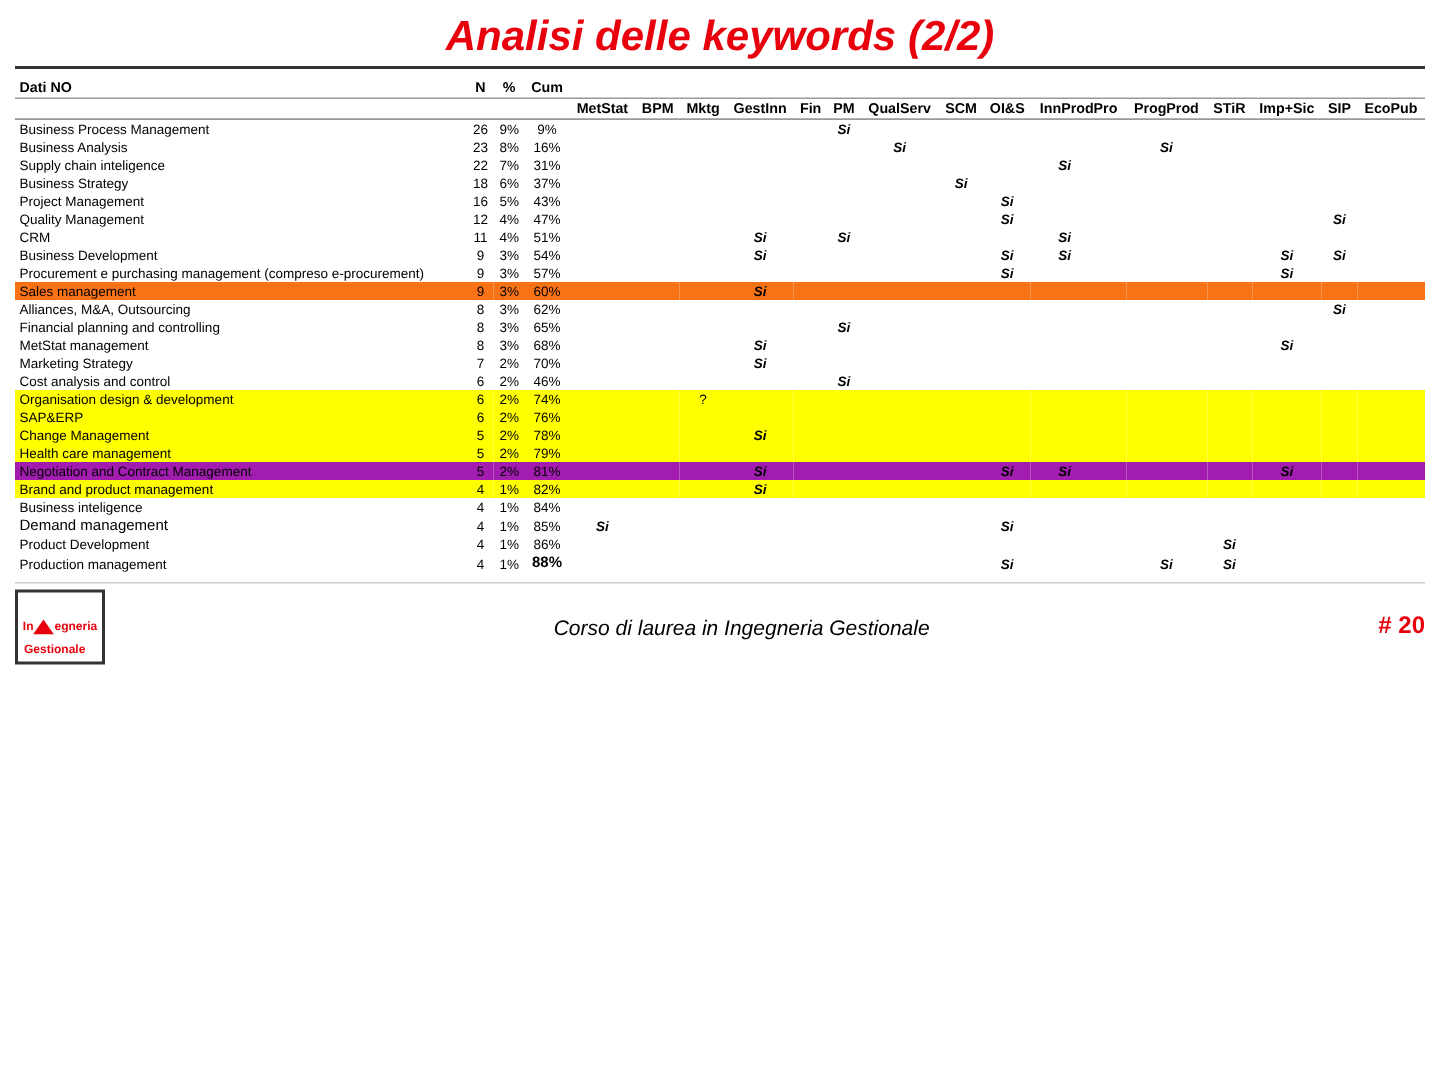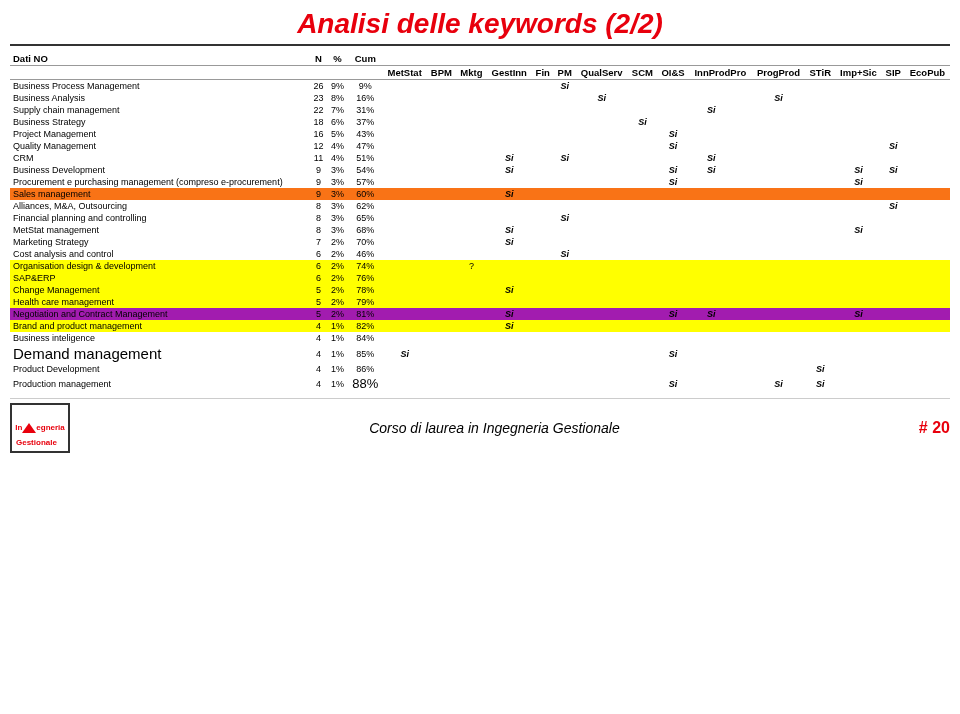--- a/index.html
+++ b/index.html
@@ -167,21 +167,21 @@
             <td style="text-align: center; white-space: nowrap; padding: 1px 3px; font-size: 9px;"></td>
             <td style="text-align: center; white-space: nowrap; padding: 1px 3px; font-size: 9px;"></td>
             <td style="text-align: center; white-space: nowrap; padding: 1px 3px; font-size: 9px;"></td>
             <td style="text-align: center; white-space: nowrap; padding: 1px 3px; font-size: 9px; font-style: italic; font-weight: bold;">Si</td>
             <td style="text-align: center; white-space: nowrap; padding: 1px 3px; font-size: 9px;"></td>
             <td style="text-align: center; white-space: nowrap; padding: 1px 3px; font-size: 9px;"></td>
             <td style="text-align: center; white-space: nowrap; padding: 1px 3px; font-size: 9px;"></td>
             <td style="text-align: center; white-space: nowrap; padding: 1px 3px; font-size: 9px;"></td>
           </tr>
           <tr>
-            <td style="text-align: left; white-space: normal; padding: 1px 3px; font-size: 9px;">Supply chain management</td>
+            <td style="text-align: left; white-space: normal; padding: 1px 3px; font-size: 9px;">Supply chain inteligence</td>
             <td style="text-align: center; white-space: nowrap; padding: 1px 3px; font-size: 9px;">22</td>
             <td style="text-align: center; white-space: nowrap; padding: 1px 3px; font-size: 9px;">7%</td>
             <td style="text-align: center; white-space: nowrap; padding: 1px 3px; font-size: 9px;">31%</td>
             <td style="text-align: center; white-space: nowrap; padding: 1px 3px; font-size: 9px;"></td>
             <td style="text-align: center; white-space: nowrap; padding: 1px 3px; font-size: 9px;"></td>
             <td style="text-align: center; white-space: nowrap; padding: 1px 3px; font-size: 9px;"></td>
             <td style="text-align: center; white-space: nowrap; padding: 1px 3px; font-size: 9px;"></td>
             <td style="text-align: center; white-space: nowrap; padding: 1px 3px; font-size: 9px;"></td>
             <td style="text-align: center; white-space: nowrap; padding: 1px 3px; font-size: 9px;"></td>
             <td style="text-align: center; white-space: nowrap; padding: 1px 3px; font-size: 9px;"></td>
@@ -607,21 +607,21 @@
             <td style="text-align: center; white-space: nowrap; padding: 1px 3px; font-size: 9px;"></td>
             <td style="text-align: center; white-space: nowrap; padding: 1px 3px; font-size: 9px;"></td>
             <td style="text-align: center; white-space: nowrap; padding: 1px 3px; font-size: 9px;"></td>
             <td style="text-align: center; white-space: nowrap; padding: 1px 3px; font-size: 9px;"></td>
             <td style="text-align: center; white-space: nowrap; padding: 1px 3px; font-size: 9px;"></td>
             <td style="text-align: center; white-space: nowrap; padding: 1px 3px; font-size: 9px;"></td>
             <td style="text-align: center; white-space: nowrap; padding: 1px 3px; font-size: 9px;"></td>
             <td style="text-align: center; white-space: nowrap; padding: 1px 3px; font-size: 9px;"></td>
           </tr>
           <tr>
-            <td style="text-align: left; white-space: normal; padding: 1px 3px; font-size: 15px;">Demand management</td>
+            <td style="text-align: left; white-space: normal; padding: 1px 3px; font-size: 10px;">Demand management</td>
             <td style="text-align: center; white-space: nowrap; padding: 1px 3px; font-size: 9px;">4</td>
             <td style="text-align: center; white-space: nowrap; padding: 1px 3px; font-size: 9px;">1%</td>
             <td style="text-align: center; white-space: nowrap; padding: 1px 3px; font-size: 9px;">85%</td>
             <td style="text-align: center; white-space: nowrap; padding: 1px 3px; font-size: 9px; font-style: italic; font-weight: bold;">Si</td>
             <td style="text-align: center; white-space: nowrap; padding: 1px 3px; font-size: 9px;"></td>
             <td style="text-align: center; white-space: nowrap; padding: 1px 3px; font-size: 9px;"></td>
             <td style="text-align: center; white-space: nowrap; padding: 1px 3px; font-size: 9px;"></td>
             <td style="text-align: center; white-space: nowrap; padding: 1px 3px; font-size: 9px;"></td>
             <td style="text-align: center; white-space: nowrap; padding: 1px 3px; font-size: 9px;"></td>
             <td style="text-align: center; white-space: nowrap; padding: 1px 3px; font-size: 9px;"></td>
@@ -654,21 +654,21 @@
             <td style="text-align: center; white-space: nowrap; padding: 1px 3px; font-size: 9px;"></td>
             <td style="text-align: center; white-space: nowrap; padding: 1px 3px; font-size: 9px; font-style: italic; font-weight: bold;">Si</td>
             <td style="text-align: center; white-space: nowrap; padding: 1px 3px; font-size: 9px;"></td>
             <td style="text-align: center; white-space: nowrap; padding: 1px 3px; font-size: 9px;"></td>
             <td style="text-align: center; white-space: nowrap; padding: 1px 3px; font-size: 9px;"></td>
           </tr>
           <tr>
             <td style="text-align: left; white-space: normal; padding: 1px 3px; font-size: 9px;">Production management</td>
             <td style="text-align: center; white-space: nowrap; padding: 1px 3px; font-size: 9px;">4</td>
             <td style="text-align: center; white-space: nowrap; padding: 1px 3px; font-size: 9px;">1%</td>
-            <td style="text-align: center; white-space: nowrap; padding: 1px 3px; font-size: 13px;">88%</td>
+            <td style="text-align: center; white-space: nowrap; padding: 1px 3px; font-size: 10px; font-weight: bold;">88%</td>
             <td style="text-align: center; white-space: nowrap; padding: 1px 3px; font-size: 9px;"></td>
             <td style="text-align: center; white-space: nowrap; padding: 1px 3px; font-size: 9px;"></td>
             <td style="text-align: center; white-space: nowrap; padding: 1px 3px; font-size: 9px;"></td>
             <td style="text-align: center; white-space: nowrap; padding: 1px 3px; font-size: 9px;"></td>
             <td style="text-align: center; white-space: nowrap; padding: 1px 3px; font-size: 9px;"></td>
             <td style="text-align: center; white-space: nowrap; padding: 1px 3px; font-size: 9px;"></td>
             <td style="text-align: center; white-space: nowrap; padding: 1px 3px; font-size: 9px;"></td>
             <td style="text-align: center; white-space: nowrap; padding: 1px 3px; font-size: 9px;"></td>
             <td style="text-align: center; white-space: nowrap; padding: 1px 3px; font-size: 9px; font-style: italic; font-weight: bold;">Si</td>
             <td style="text-align: center; white-space: nowrap; padding: 1px 3px; font-size: 9px;"></td>

